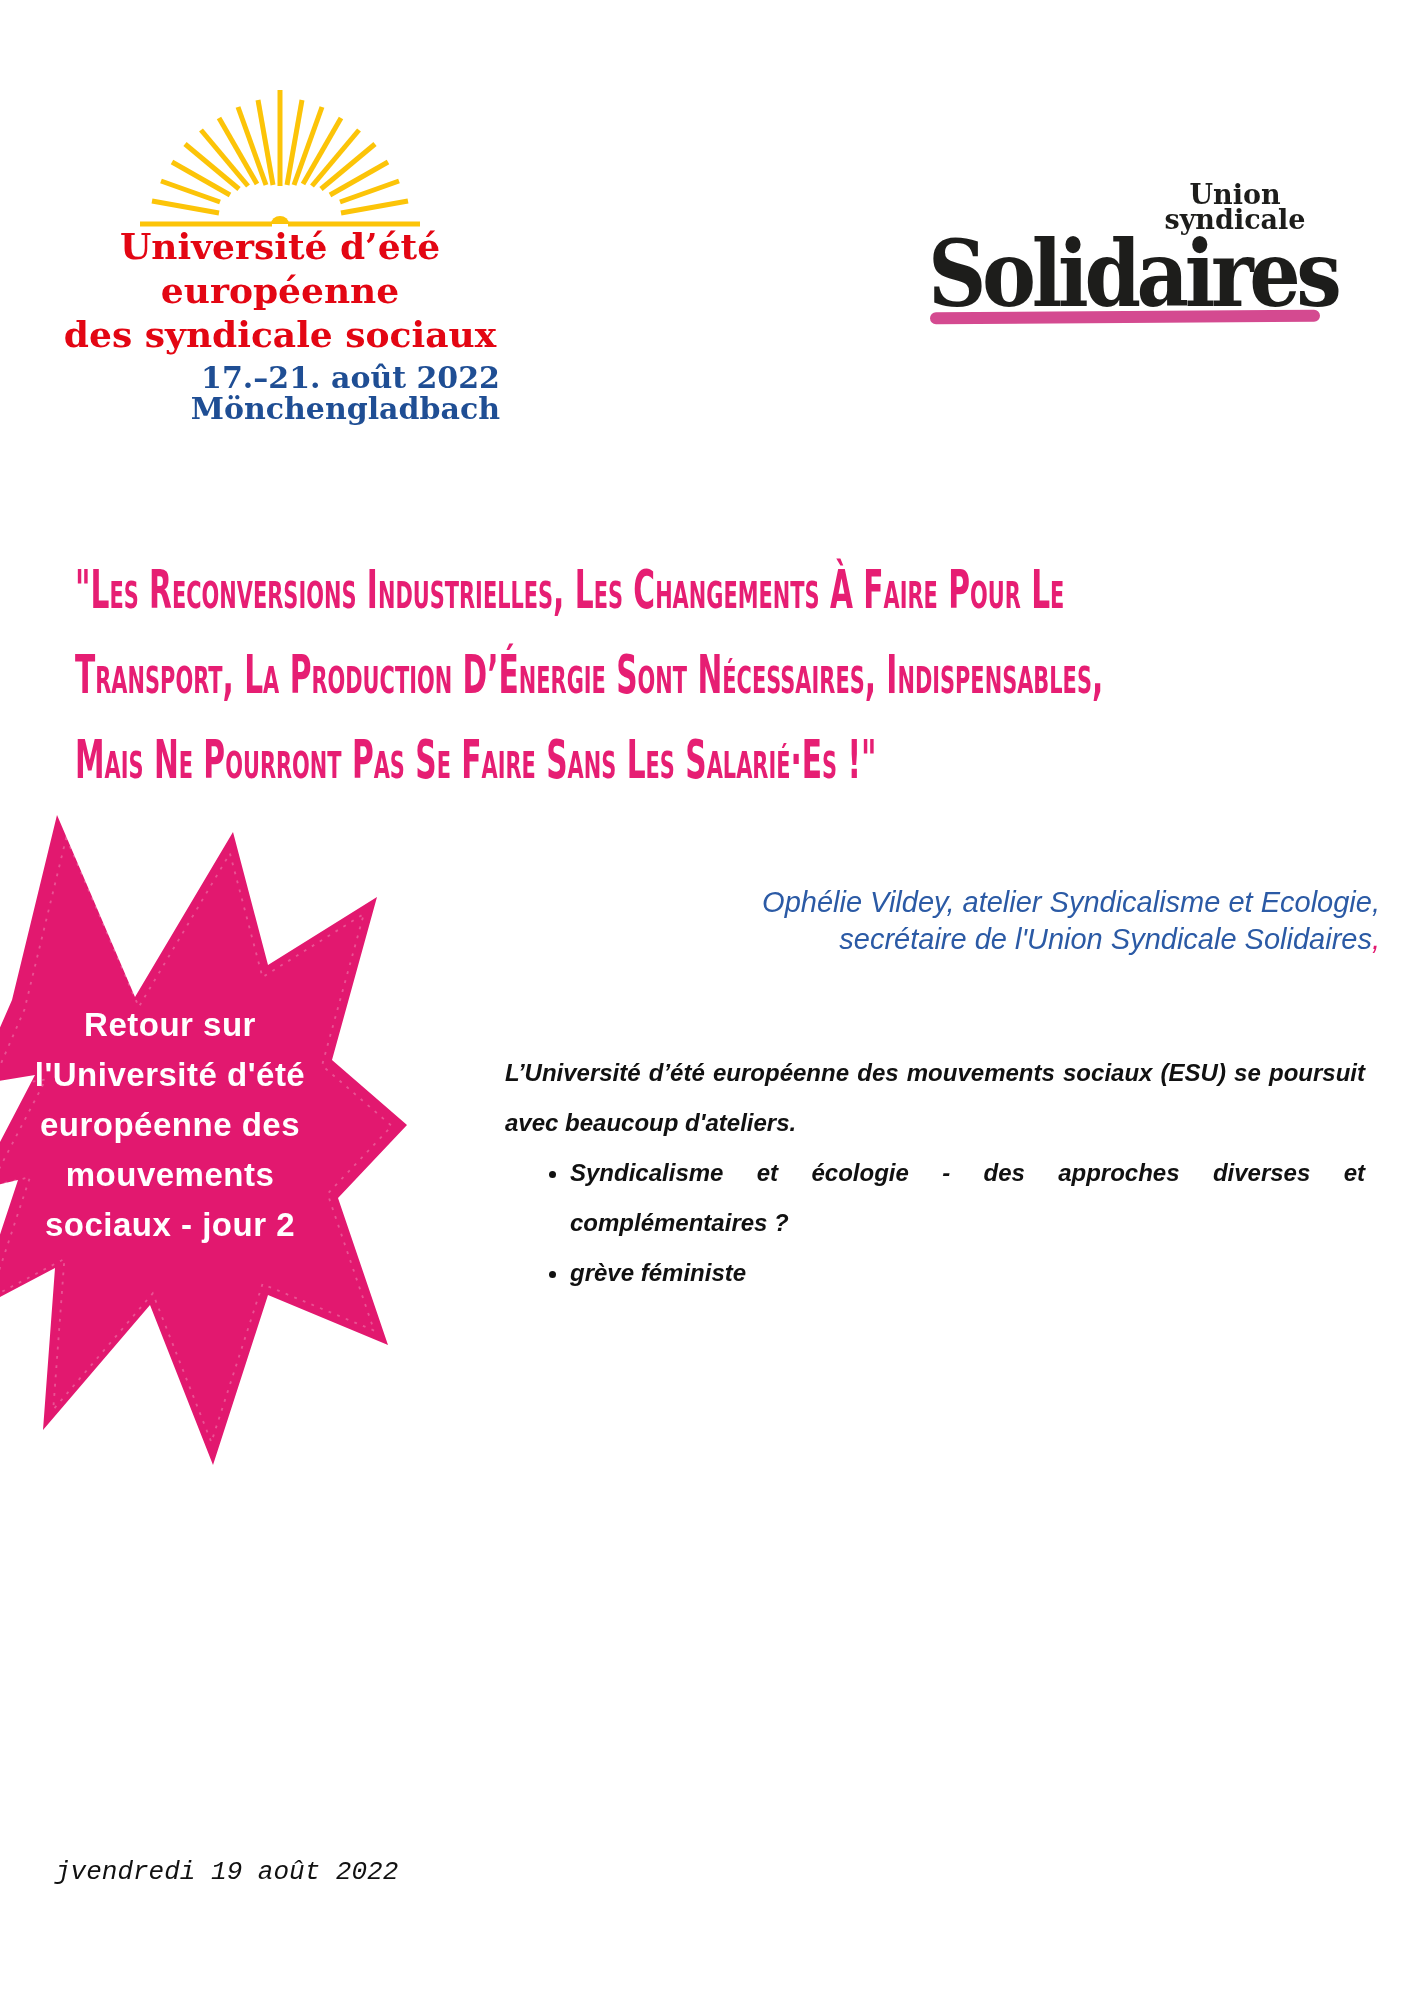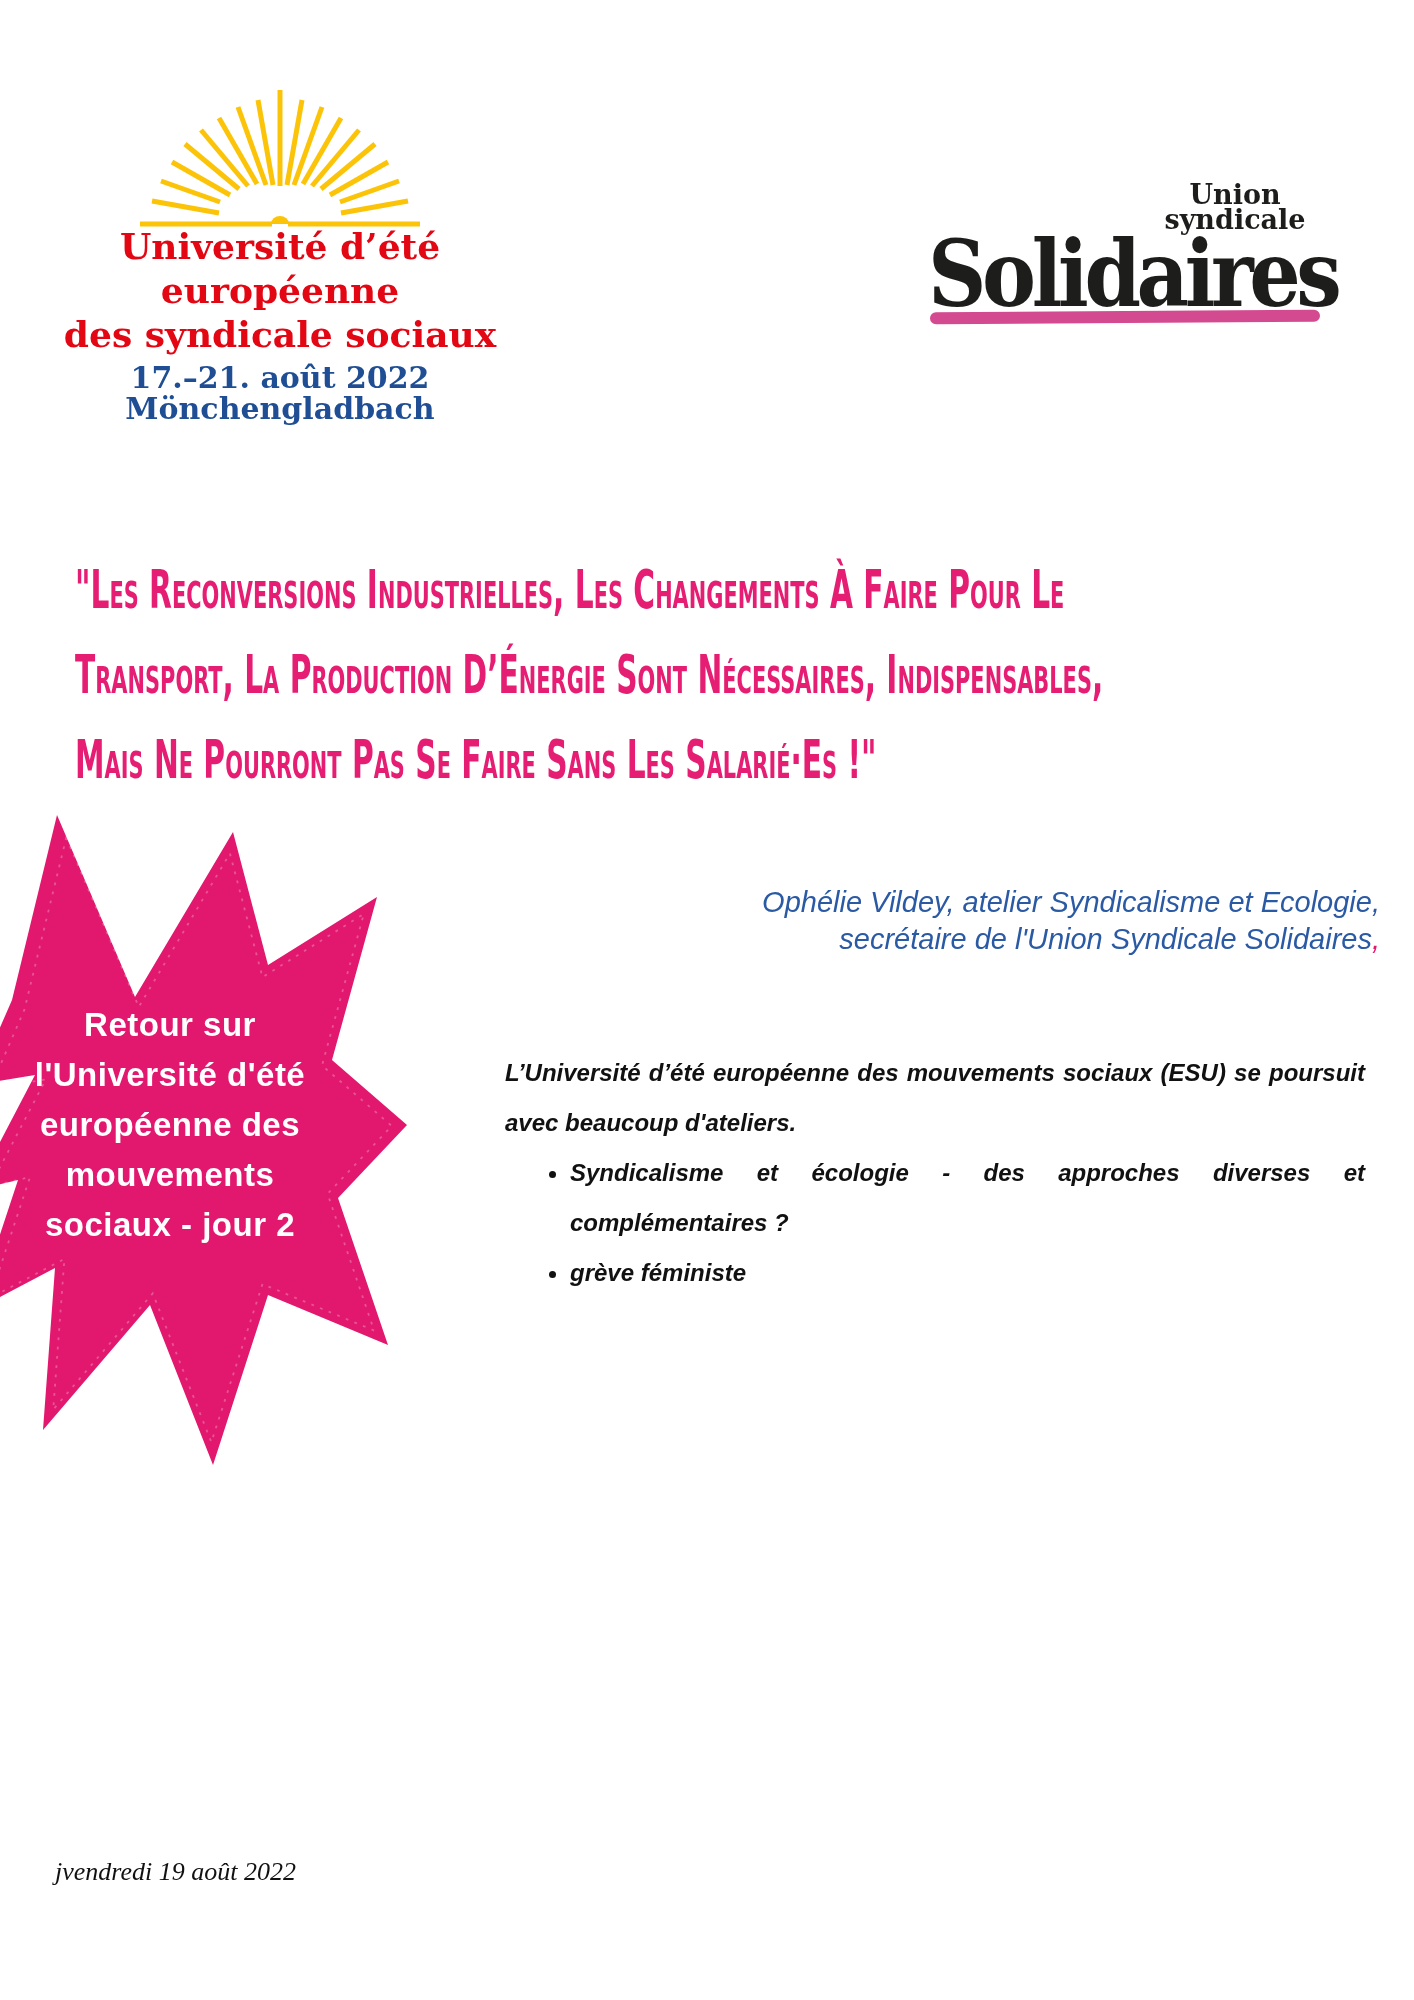--- a/index.html
+++ b/index.html
@@ -13,21 +13,21 @@
   
   .sunburst{position:absolute;left:130px;top:80px;width:300px;height:155px;}
   .univ-title{
     position:absolute;left:60px;top:224px;width:440px;
     text-align:center;color:#e30613;
     font-family:"DejaVu Serif","Liberation Serif",serif;
     font-weight:bold;font-size:36px;line-height:44px;
   }
   .univ-date{
     position:absolute;left:60px;top:362px;width:440px;
-    text-align:center;color:#1f4e94;
+    text-align:right;color:#1f4e94;
     font-family:"DejaVu Serif","Liberation Serif",serif;
     font-weight:bold;font-size:30px;line-height:31px;
   }
   
   .union-label{
     position:absolute;left:1150px;top:182px;width:170px;
     text-align:center;color:#1d1d1b;
     font-family:"DejaVu Serif","Liberation Serif",serif;
     font-weight:bold;font-size:27px;line-height:25px;
   }
@@ -78,21 +78,21 @@
     font-size:24px;line-height:50px;
     font-family:"Liberation Sans",sans-serif;
   }
   .body-text p{margin:0;padding:0;}
   .body-text ul{margin:0;padding:0 0 0 65px;list-style:disc outside;}
   .body-text li{margin:0;padding:0;text-align:justify;}
   
   .footer-date{
     position:absolute;left:55px;top:1856px;
     color:#111111;font-style:italic;font-size:26px;line-height:32px;
-    font-family:Liberation Serif, serif;
+    font-family:Liberation Mono, monospace;
   }
 </style>
 </head>
 <body>
 
 <div class="page">
 
   <svg class="sunburst" viewBox="0 0 300 155" xmlns="http://www.w3.org/2000/svg">
     <g stroke="#fcc408" stroke-width="5" fill="none">
       <line x1="158" y1="144" x2="290" y2="144"></line>

